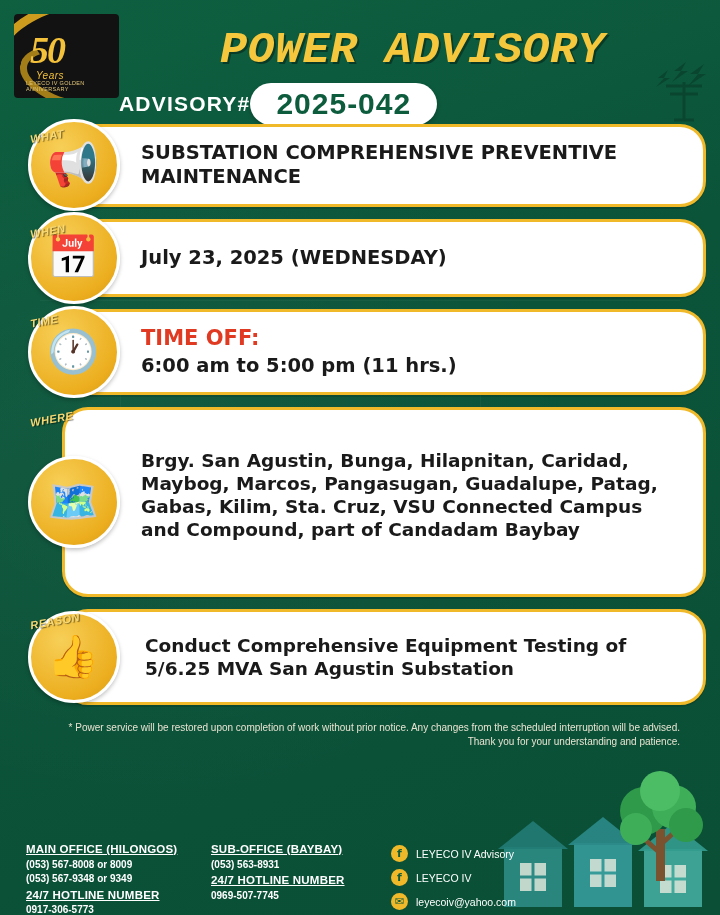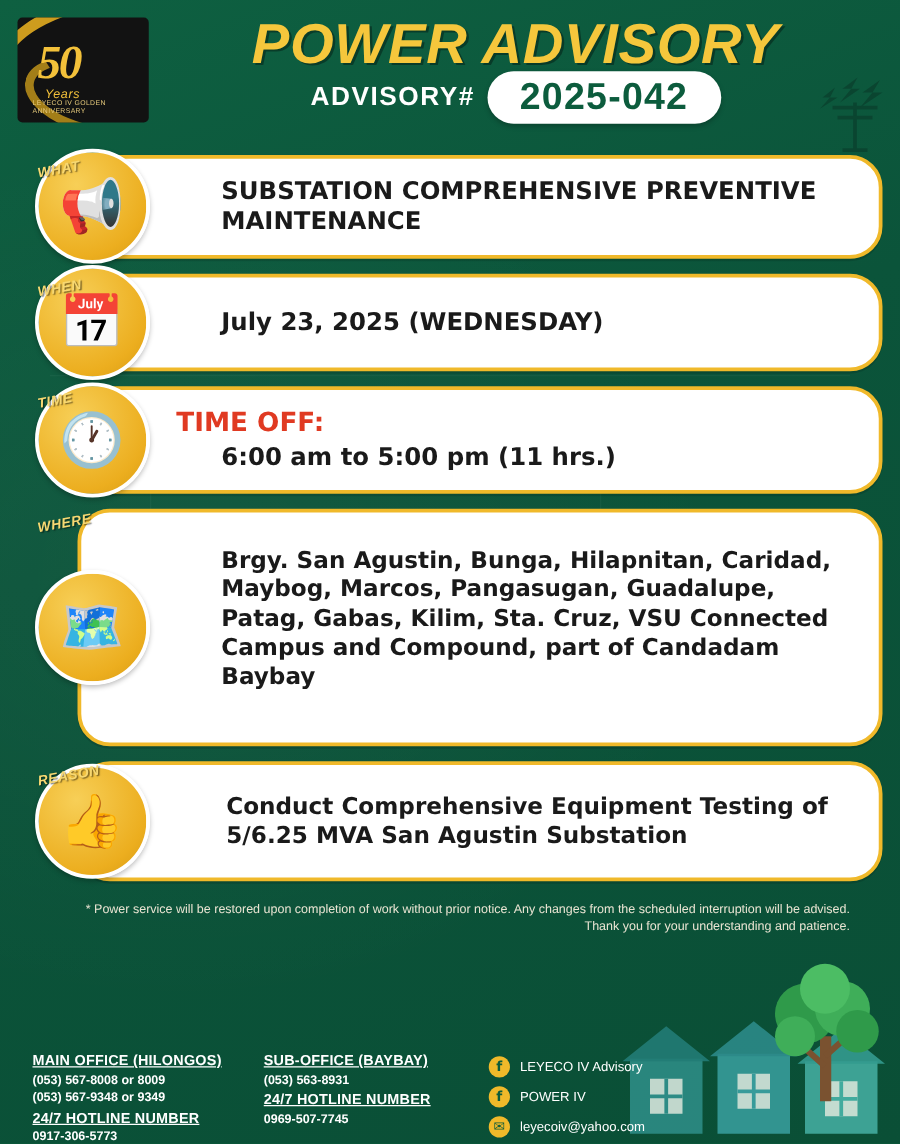--- a/index.html
+++ b/index.html
@@ -84,35 +84,35 @@
     position: absolute; left: 12px; bottom: 6px;
     font-size: 5.5px; color: #e3c77a; letter-spacing: .3px;
   }
 
   .header-text {
     flex: 1 1 auto;
     text-align: center;
     padding-top: 4px;
   }
   .title {
-    font-family: Liberation Sans, sans-serif;
+    font-family: Liberation Mono, monospace;
     font-size: 45px;
     font-weight: bold;
     font-style: italic;
     color: #f5c73c;
     letter-spacing: 0.5px;
     text-shadow: 2px 2px 0 rgba(0,0,0,.35);
     line-height: 1;
     white-space: nowrap;
+    margin-top: 16px;
   }
   .adv-row {
+    margin-top: 10px;
     display: flex;
     align-items: center;
-    justify-content: center;
-    gap: 10px;
   }
   .adv-label {
     color: #ffffff;
     font-size: 21px;
     font-weight: bold;
     letter-spacing: 1.2px;
   }
   .adv-pill {
     background: #ffffff;
     color: #0c5c3d;
@@ -179,21 +179,20 @@
   .icon-emoji {
     font-size: 42px;
     line-height: 1;
   }
   .card-text {
     font-family: "DejaVu Sans", sans-serif;
     font-size: 19.5px;
     font-weight: bold;
     color: #1a1a1a;
     line-height: 1.25;
-    margin-left: 36px;
   }
   .card-text.small { font-size: 18.5px; }
   .time-off {
     color: #e03a22;
     font-size: 21px;
     font-weight: bold;
     font-family: "DejaVu Sans", sans-serif;
     margin-bottom: 4px;
   }
   .row-where .card { padding-top: 16px; padding-bottom: 30px; }
@@ -391,21 +390,21 @@
       <div class="f-line">0969-507-7745</div>
     </div>
 
     <div class="social">
       <div class="s-item">
         <span class="s-ico">f</span>
         <span>LEYECO IV Advisory</span>
       </div>
       <div class="s-item">
         <span class="s-ico">f</span>
-        <span>POWER IV</span>
+        <span>LEYECO IV</span>
       </div>
       <div class="s-item">
         <span class="s-ico">✉</span>
         <span>leyecoiv@yahoo.com</span>
       </div>
     </div>
   </div>
 
 </div>
 

